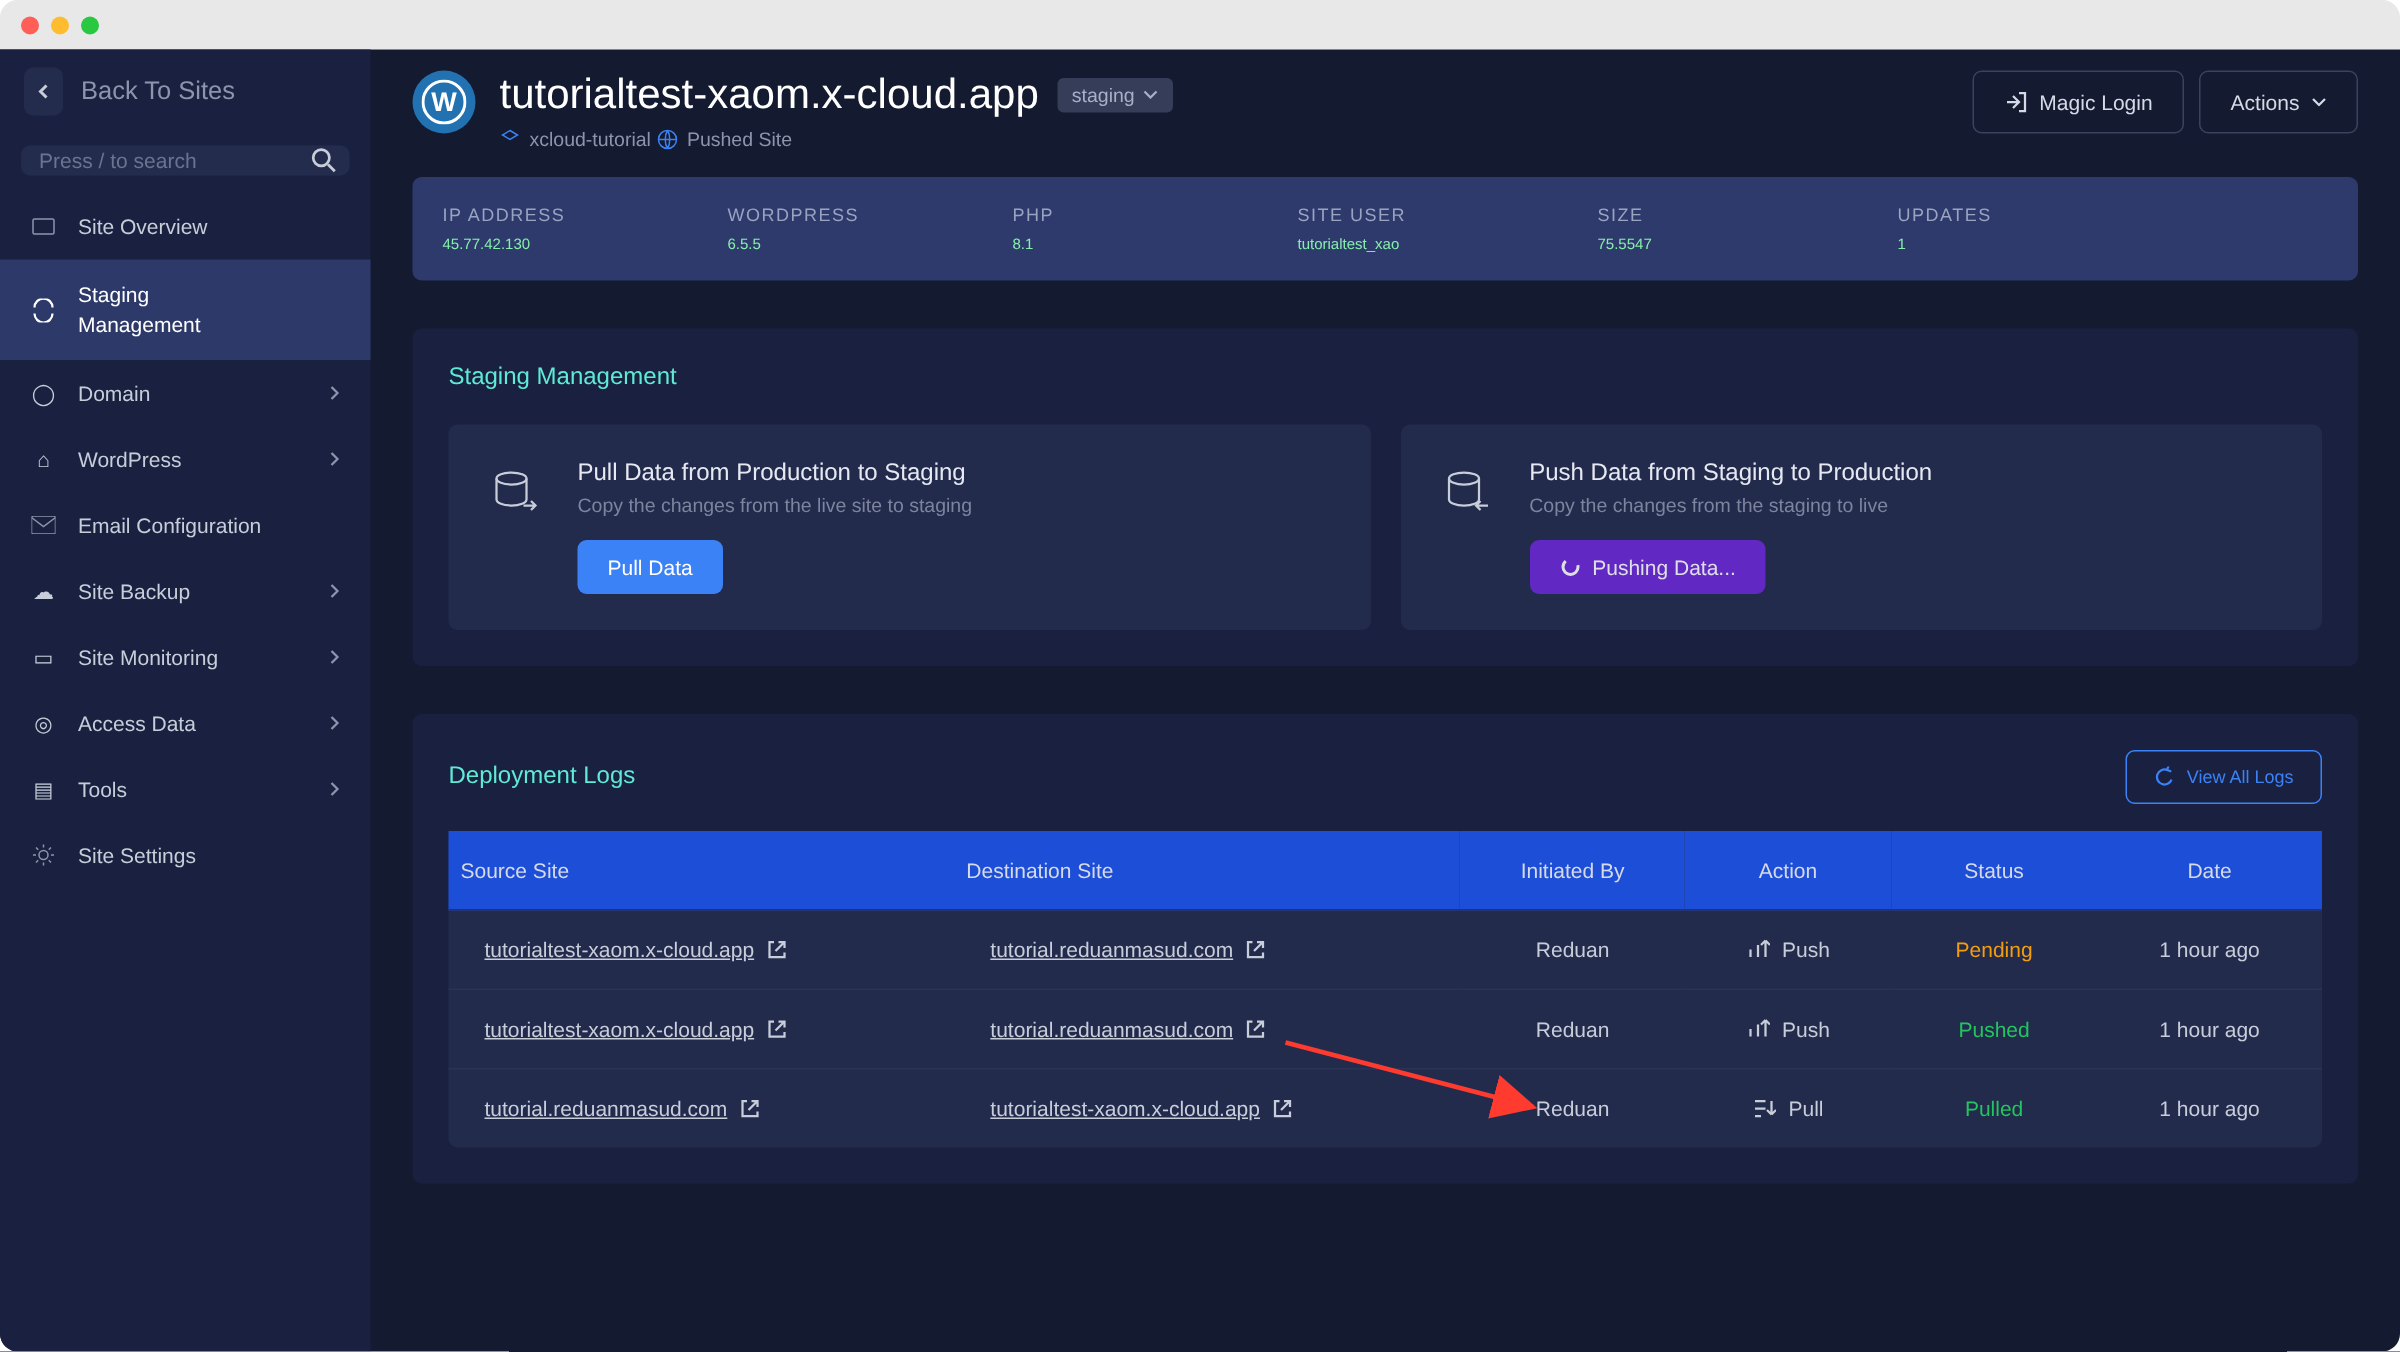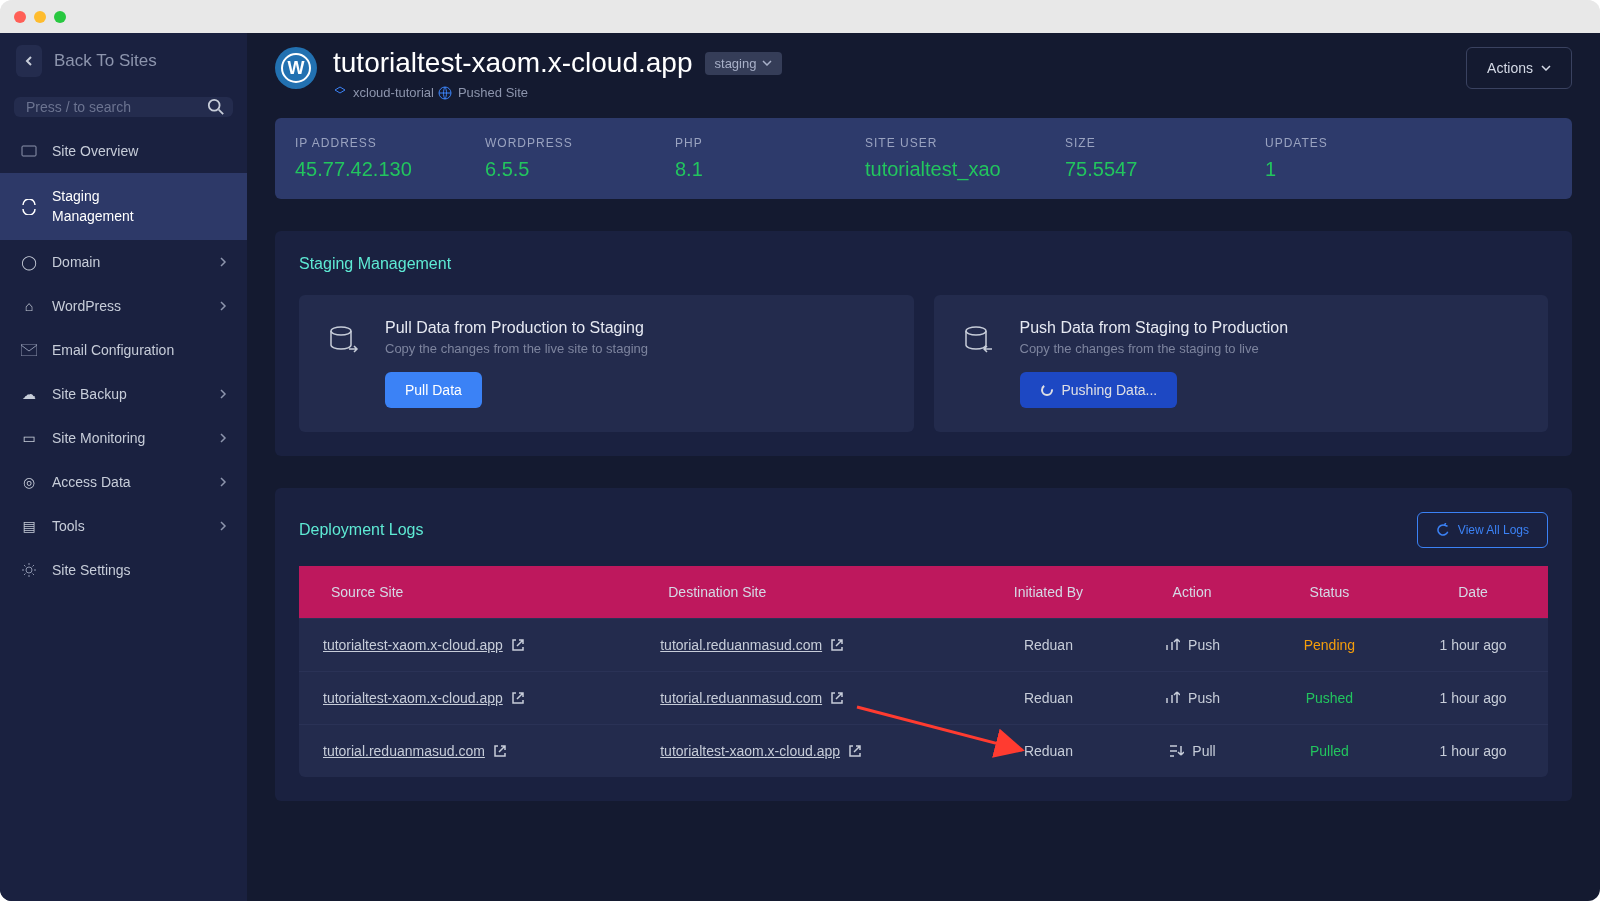--- a/index.html
+++ b/index.html
@@ -30,43 +30,43 @@
     .title-block { flex: 1; }
     .title-row { display: flex; align-items: center; gap: 12px; }
     .site-title { color: #fff; font-size: 28px; font-weight: 500; }
     .badge { background: #353d58; color: #a8b0c8; padding: 4px 10px; border-radius: 4px; font-size: 13px; display: flex; align-items: center; gap: 6px; }
     .sub-row { display: flex; gap: 4px; margin-top: 6px; font-size: 13px; color: #8d95ad; }
     .sub-link { display: flex; align-items: center; gap: 6px; cursor: pointer; }
     .actions-row { display: flex; gap: 10px; }
     .btn { padding: 12px 20px; border-radius: 6px; font-size: 14px; cursor: pointer; display: flex; align-items: center; gap: 8px; }
     .btn-outline { border: 1px solid #3a4260; color: #d5dae6; background: transparent; }
     .btn-primary { background: #3b82f6; color: #fff; }
-    .btn-success { background: #1d4ed8; color: #fff; opacity: 0.85; }
+    .btn-success { background: #6d28d9; color: #fff; opacity: 0.85; }
     .stats-bar { margin-top: 18px; background: #2d3a6b; border-radius: 6px; display: flex; padding: 18px 0; }
     .stat { padding: 0 20px; flex: none; }
     .stat.s1 { width: 190px; }
     .stat.s2 { width: 190px; }
     .stat.s3 { width: 190px; }
     .stat.s4 { width: 200px; }
     .stat.s5 { width: 200px; }
     .stat.s6 { width: 170px; }
     .stat-label { font-size: 12px; letter-spacing: 1px; color: #9aa3c0; margin-bottom: 8px; }
-    .stat-value { font-size: 20px; color: #22c55e; }
+    .stat-value { font-size: 10px; color: #86efac; }
     .panel { margin-top: 32px; background: #1a2140; border-radius: 6px; padding: 24px; }
     .panel-title { color: #5eead4; font-size: 16px; font-weight: 500; margin-bottom: 22px; }
     .cards-row { display: flex; gap: 20px; }
     .card { flex: 1; background: #232b4d; border-radius: 6px; padding: 24px; display: flex; gap: 20px; }
     .card-icon { width: 42px; height: 42px; display: flex; align-items: center; justify-content: center; }
     .card-text h3 { color: #e6e9f2; font-size: 16px; font-weight: 500; margin-bottom: 4px; }
     .card-text p { color: #7d849e; font-size: 13px; margin-bottom: 16px; }
     .panel-header { display: flex; justify-content: space-between; align-items: center; margin-bottom: 18px; }
     .btn-outline-blue { border: 1px solid #3b82f6; color: #3b82f6; padding: 10px 18px; border-radius: 6px; display: flex; align-items: center; gap: 8px; cursor: pointer; font-size: 12px; }
     .table-wrap { background: #232b4d; border-radius: 6px; overflow: visible; position: relative; }
     table { width: 100%; border-collapse: collapse; }
-    th { background: #be185d; text-align: left; padding: 18px 32px; font-weight: 500; font-size: 14px; color: #d5dae6; }
+    th { background: #1d4ed8; text-align: left; padding: 18px 8px; font-weight: 500; font-size: 14px; color: #d5dae6; }
     td { padding: 18px 24px; border-top: 1px solid #2a3256; font-size: 14px; color: #c7cdd9; }
     .link-cell { text-decoration: underline; cursor: pointer; display: inline-flex; align-items: center; gap: 8px; }
     .status-pending { color: #f59e0b; }
     .status-pushed, .status-pulled { color: #22c55e; }
     .center { text-align: center; }
     .action-cell { display: flex; align-items: center; gap: 8px; justify-content: center; }
     svg { flex: none; }
     .arrow-ann { position: absolute; left: 553px; top: 136px; width: 190px; height: 60px; pointer-events: none; }
   </style>
 </head>
@@ -203,20 +203,26 @@
             <span class="sub-link">
               <svg width="14" height="14" viewBox="0 0 14 14">
                   <circle cx="7" cy="7" r="6" stroke="#3b82f6" fill="none"></circle>
                   <path d="M1 7h12M7 1c2 3 2 9 0 12M7 1c-2 3-2 9 0 12" stroke="#3b82f6" fill="none"></path>
                 </svg>
               <span>Pushed Site</span>
             </span>
           </div>
         </div>
         <div class="actions-row">
+          <div class="btn btn-outline">
+            <svg width="16" height="16" viewBox="0 0 16 16">
+                <path d="M6 4 L10 8 L6 12 M2 8 H10 M10 2 H14 V14 H10" stroke="#d5dae6" fill="none" stroke-width="1.5"></path>
+              </svg>
+            <span>Magic Login</span>
+          </div>
           <div class="btn btn-outline">
             <span>Actions</span>
             <svg width="10" height="6" viewBox="0 0 10 6">
                 <path d="M1 1 L5 5 L9 1" stroke="#d5dae6" fill="none" stroke-width="1.5"></path>
               </svg>
           </div>
         </div>
       </div>
 
       <div class="stats-bar">

